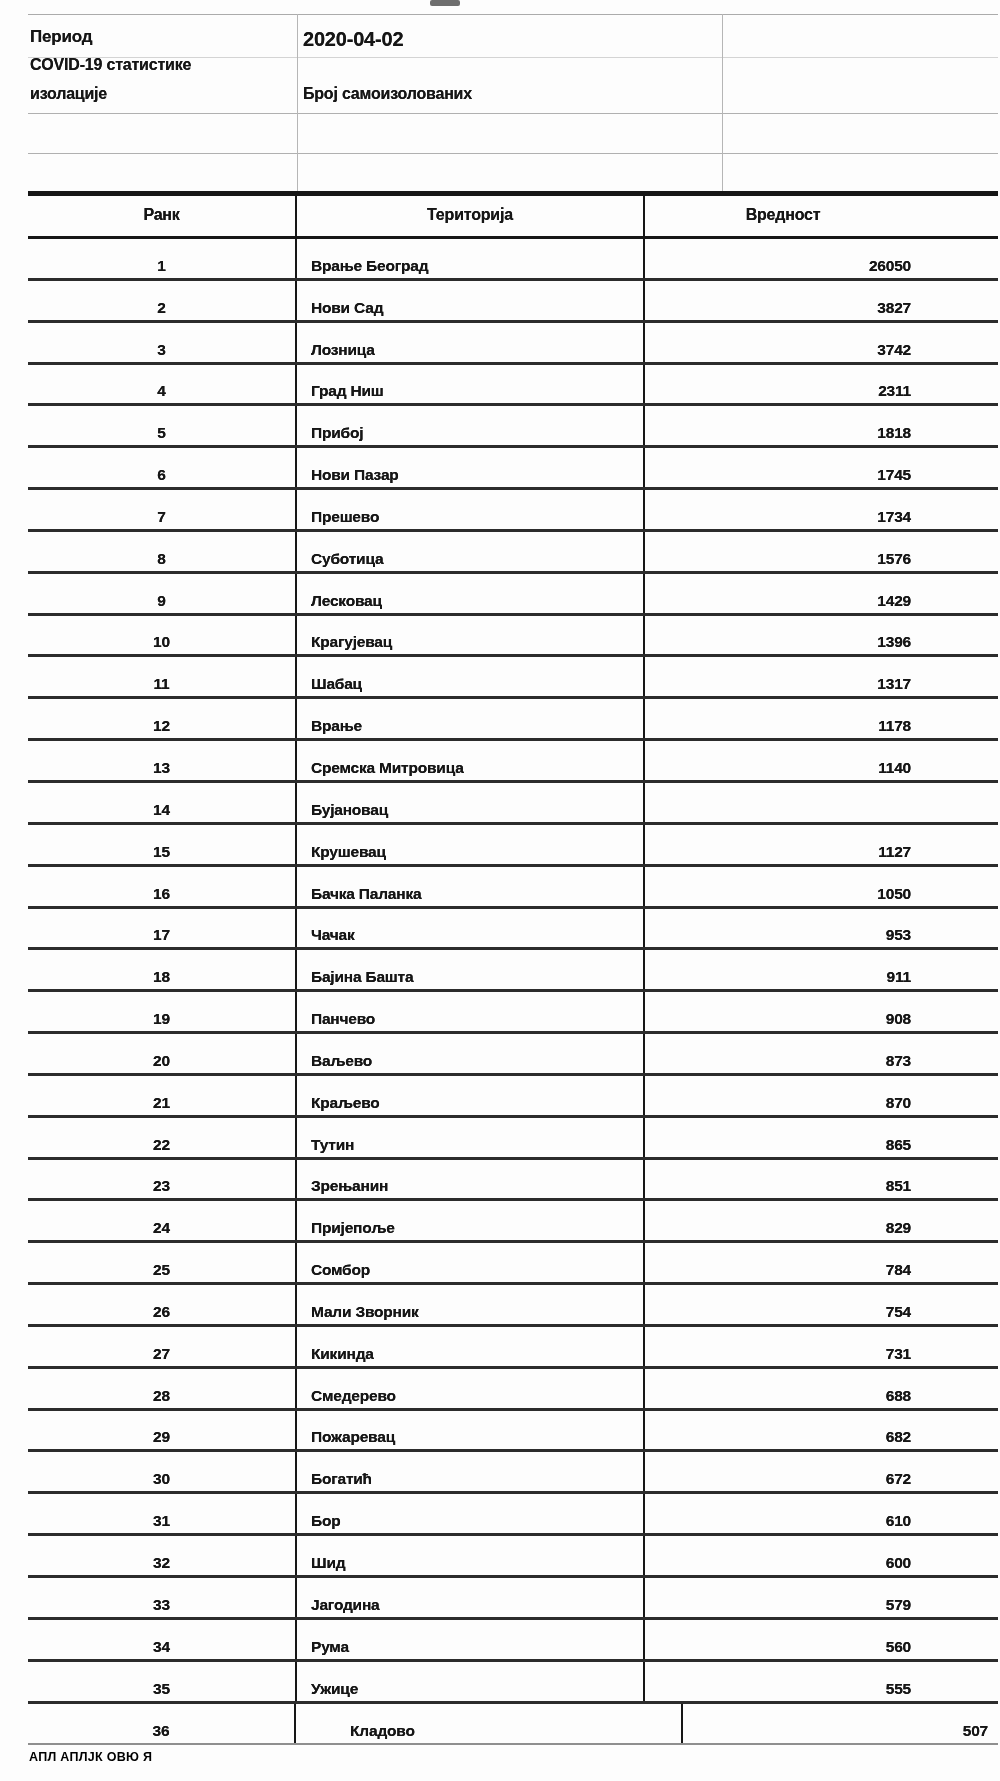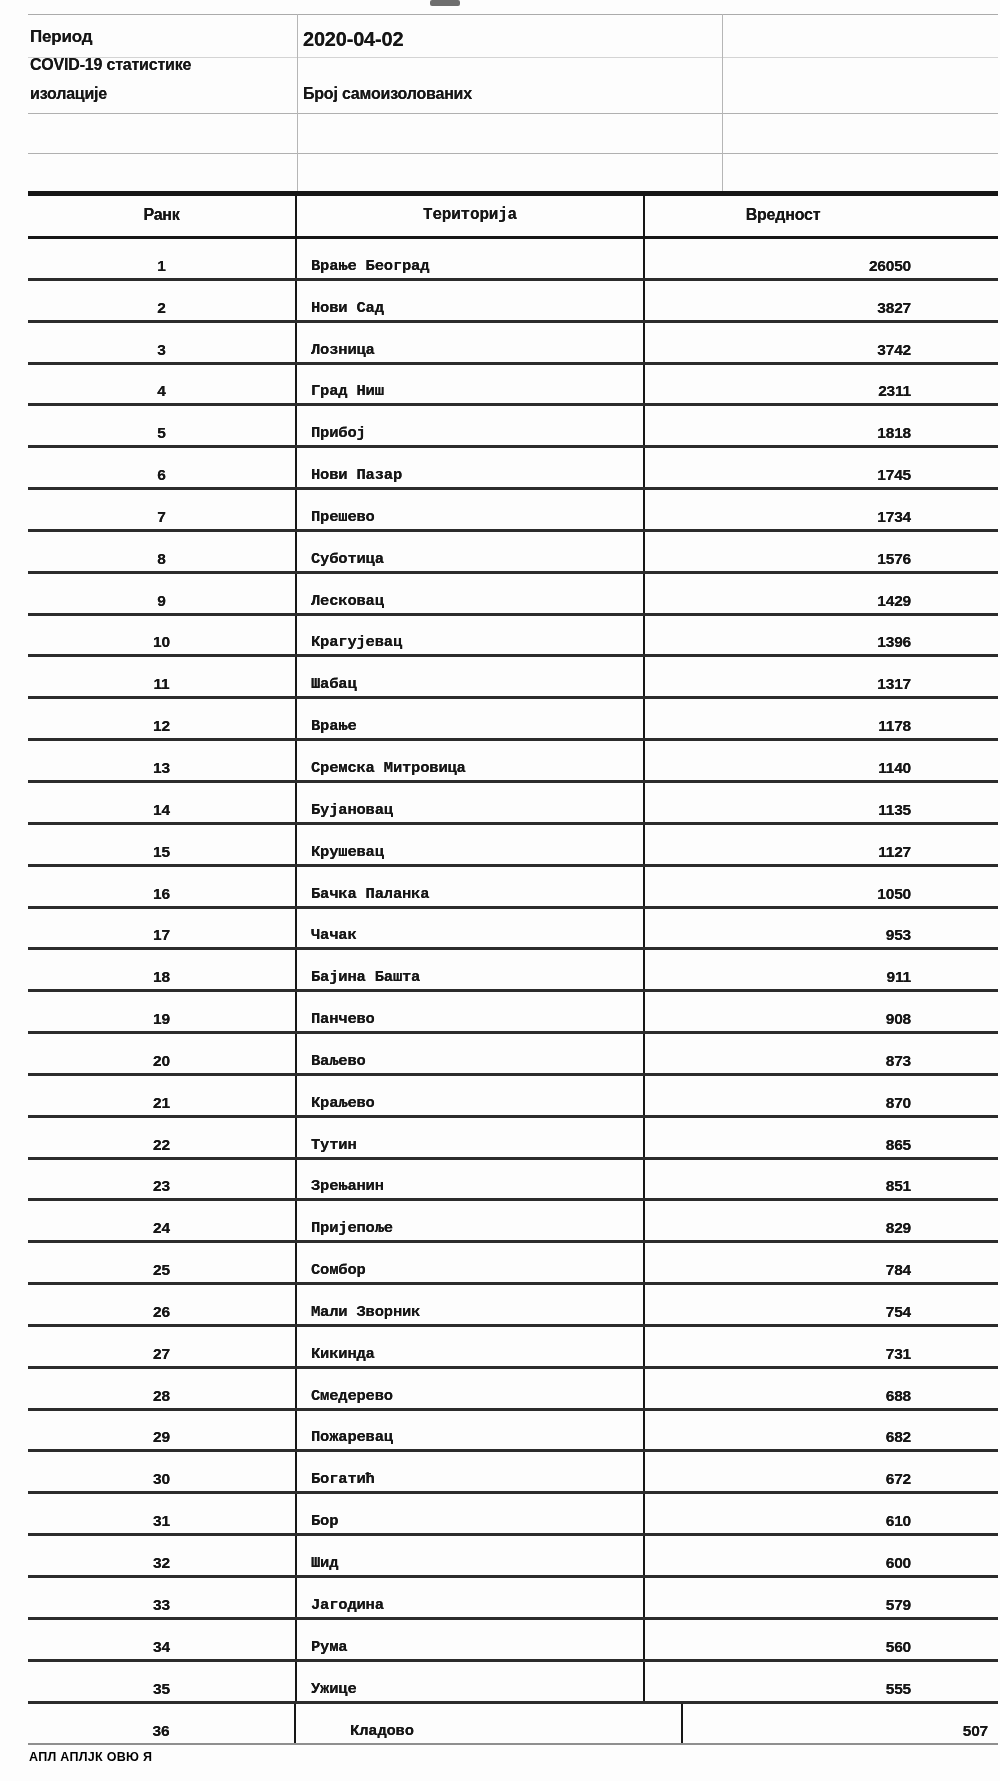--- a/index.html
+++ b/index.html
@@ -45,21 +45,21 @@
   .row{height:41.85px;border-bottom:3px solid #2c2c2c;}
   .row:last-child{border-bottom:2px solid #8f8f8f;gap:40px;}
   .cell{
     box-sizing:border-box;display:flex;align-items:flex-end;
     font-size:15.5px;letter-spacing:-0.2px;
     padding-bottom:3px;
     text-shadow:0 0 .5px #222;
     overflow:hidden;white-space:nowrap;
   }
   .c-rank{width:269px;border-right:2px solid #161616;justify-content:center;}
-  .c-terr{width:348px;border-right:2px solid #161616;padding-left:14px;font-family:Liberation Mono, monospace;}
+  .c-terr{width:348px;border-right:2px solid #161616;padding-left:14px;}
   .c-val{width:276px;justify-content:flex-end;padding-right:10px;}
   .hdr-row .cell{align-items:center;justify-content:center;font-size:16px;padding-bottom:2px;}
   .hdr-row .c-terr{padding-left:0;}
   .hdr-row .c-val{padding-right:0;}
 
   .footer{
     position:absolute;left:29px;top:1750px;
     font-size:12.5px;letter-spacing:.3px;color:#000000;
     filter:blur(.45px);
     white-space:nowrap;
@@ -153,21 +153,20 @@
           <div class="cell c-val">1178</div>
         </div>
         <div class="row">
           <div class="cell c-rank">13</div>
           <div class="cell c-terr">Сремска Митровица</div>
           <div class="cell c-val">1140</div>
         </div>
         <div class="row">
           <div class="cell c-rank">14</div>
           <div class="cell c-terr">Бујановац</div>
-          <div class="cell c-val">1135</div>
         </div>
         <div class="row">
           <div class="cell c-rank">15</div>
           <div class="cell c-terr">Крушевац</div>
           <div class="cell c-val">1127</div>
         </div>
         <div class="row">
           <div class="cell c-rank">16</div>
           <div class="cell c-terr">Бачка Паланка</div>
           <div class="cell c-val">1050</div>

